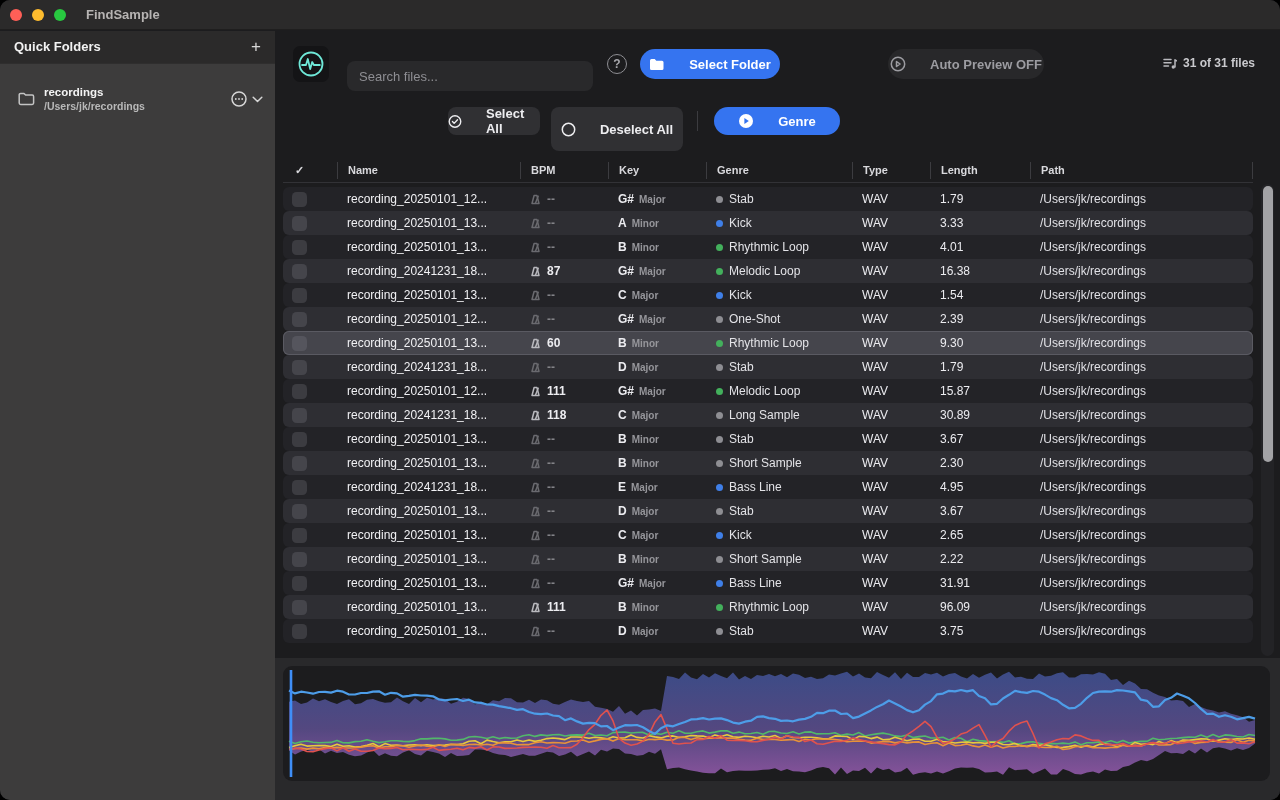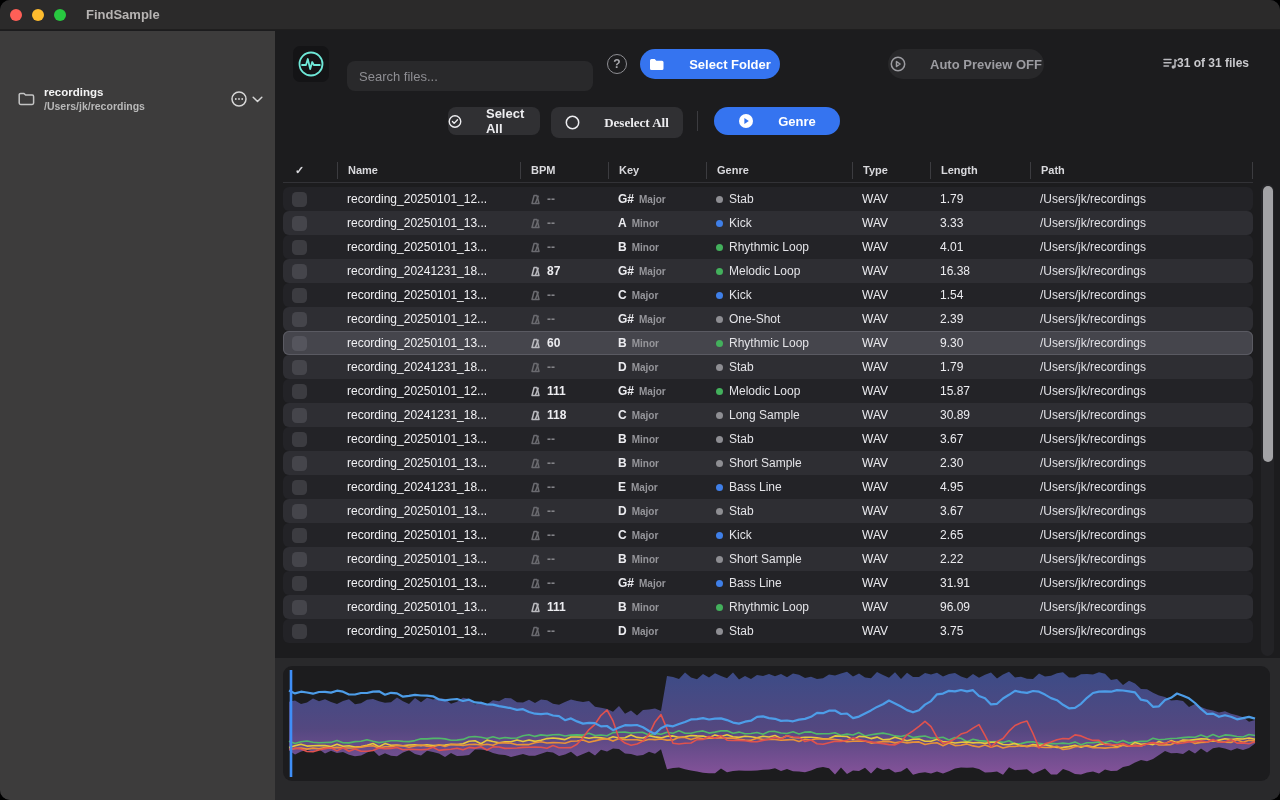--- a/index.html
+++ b/index.html
@@ -31,26 +31,26 @@
   .main-bg { position:absolute; left:275px; top:31px; width:1005px; height:769px; background:#1c1c1e; }
 
   
   .app-icon { position:absolute; left:293px; top:46px; width:36px; height:36px; background:#141416; border-radius:7px; display:flex; align-items:center; justify-content:center; }
   .search { position:absolute; left:347px; top:61px; width:246px; height:30px; background:#29292b; border:none; border-radius:8px; color:#bdbdc2; font-size:13px; padding:0 12px; outline:none; font-family:"Liberation Sans",sans-serif; }
   .search::placeholder { color:#8e8e93; }
   .help { position:absolute; left:607px; top:54px; width:20px; height:20px; border:1.5px solid #8e8e93; border-radius:50%; color:#a8a8ad; font-size:12px; font-weight:700; display:flex; align-items:center; justify-content:center; }
   .btn { display:flex; align-items:center; justify-content:center; gap:24px; border-radius:15px; font-size:13px; font-weight:600; cursor:default; }
   .btn-select-folder { position:absolute; left:640px; top:49px; width:140px; height:30px; background:#3574f0; color:#fff; }
   .btn-auto-preview { position:absolute; left:888px; top:49px; width:156px; height:30px; background:#28282a; color:#9c9ca1; font-weight:600; }
-  .file-count { position:absolute; left:1163px; top:56px; display:flex; align-items:center; gap:0; color:#c9c9cd; font-size:12px; font-weight:600; }
+  .file-count { position:absolute; left:1163px; top:56px; display:flex; align-items:center; gap:6px; color:#c9c9cd; font-size:12px; font-weight:600; }
 
   
   .btn-copy { position:absolute; left:283px; top:107px; width:152px; height:28px; background:#28282a; color:#5b5b60; border-radius:8px; }
   .btn-select-all { position:absolute; left:448px; top:107px; width:92px; height:28px; background:#303033; color:#ededf0; border-radius:8px; }
-  .btn-deselect-all { position:absolute; left:551px; top:107px; width:132px; height:31px; background:#303033; color:#ededf0; border-radius:8px;font-family:Liberation Serif, serif; }
+  .btn-deselect-all { position:absolute; left:551px; top:107px; width:132px; height:44px; background:#303033; color:#ededf0; border-radius:8px; }
   .tb-divider { position:absolute; left:697px; top:111px; width:1px; height:20px; background:#3c3c40; }
   .btn-play { position:absolute; left:714px; top:107px; width:126px; height:28px; background:#3574f0; color:#fff; border-radius:14px; }
 
   
   .grid-cols { display:grid; grid-template-columns:54px 183px 88px 98px 146px 78px 100px 1fr; }
   .thead { position:absolute; left:283px; top:158px; width:970px; height:25px; align-items:center; border-bottom:1px solid #323236; }
   .th { position:relative; font-size:11px; font-weight:700; color:#d9d9dd; padding-left:10px; height:17px; line-height:17px; border-left:1px solid #3c3c40; }
   .th:first-child { border-left:none; padding-left:12px; }
   .thead-endline { border-right:1px solid #3c3c40; }
   .tbody { position:absolute; left:283px; top:187px; width:970px; }
@@ -88,20 +88,24 @@
 <div class="app">
 
   <div class="titlebar">
     <div class="tl red"></div>
     <div class="tl yellow"></div>
     <div class="tl green"></div>
     <div class="win-title">FindSample</div>
   </div>
 
   <div class="sidebar">
+    <div class="sb-header">
+      <div class="sb-header-title">Quick Folders</div>
+      <div class="sb-add">+</div>
+    </div>
     <div class="sb-list">
   <div class="sb-item">
     <svg class="folder" width="17" height="14" viewBox="0 0 17 14" style="color:#c4c4c4">
       <path d="M1.2,2.8 a1.4,1.4 0 0 1 1.4,-1.4 h3.4 l1.6,1.7 h6.6 a1.4,1.4 0 0 1 1.4,1.4 v6.6 a1.4,1.4 0 0 1 -1.4,1.4 h-11.6 a1.4,1.4 0 0 1 -1.4,-1.4 z" class="icon-stroke" stroke-width="1.2"></path>
     </svg>
     <div class="sb-text">
       <div class="sb-name">recordings</div>
       <div class="sb-path">/Users/jk/recordings</div>
     </div>
     <div class="sb-actions">

